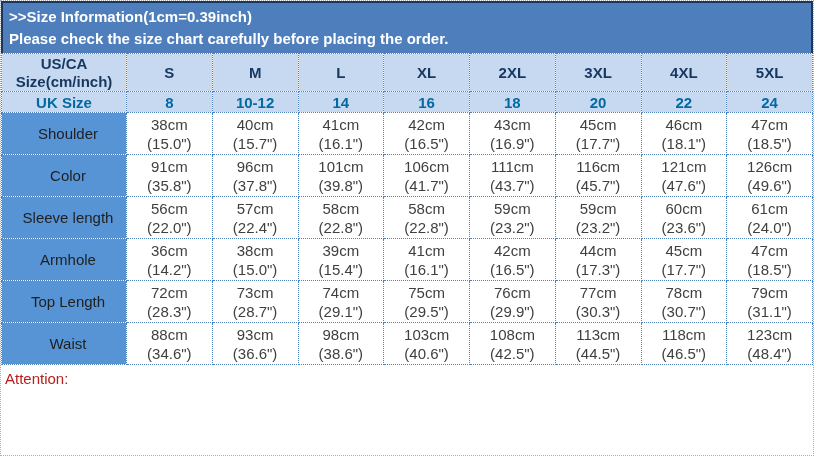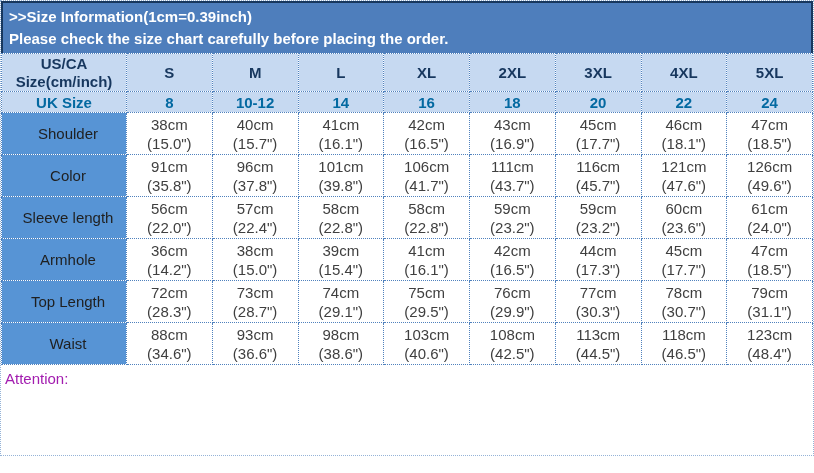--- a/index.html
+++ b/index.html
@@ -34,21 +34,21 @@
   }
   .hdr th{color:#17375e;}
   .corner div{line-height:18px;}
   tbody th.rl{
     background:#5794d5;color:#1f1f1f;font-weight:normal;
     text-align:center;padding-left:8px;margin-left:16px;
   }
   td.mcell div{line-height:19px;color:#3f3f3f;}
   
   .attention{
-    flex:1;box-sizing:border-box;background:#fff;color:#a21caf;
+    flex:1;box-sizing:border-box;background:#fff;color:#b91c1c;
     font-size:15px;line-height:21px;padding:3px 6px 0 4px;
   }
 </style>
 </head>
 <body>
 
 <div class="page">
 
   <div class="banner">
     <div>&gt;&gt;Size Information(1cm=0.39inch)</div>

